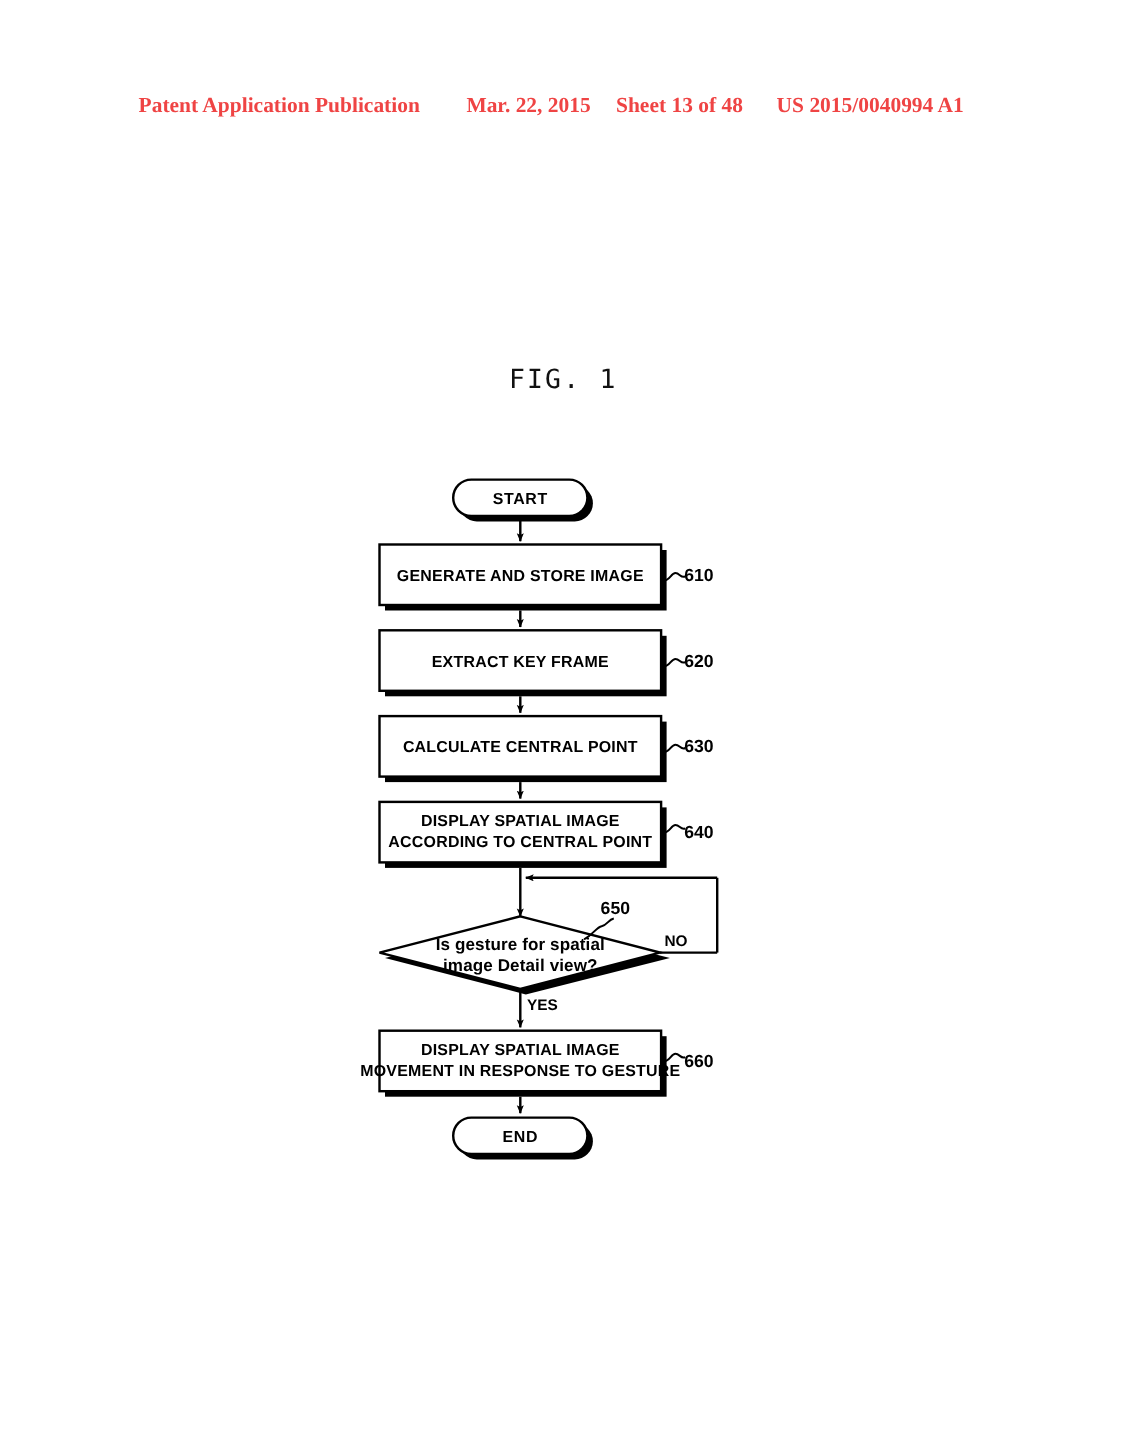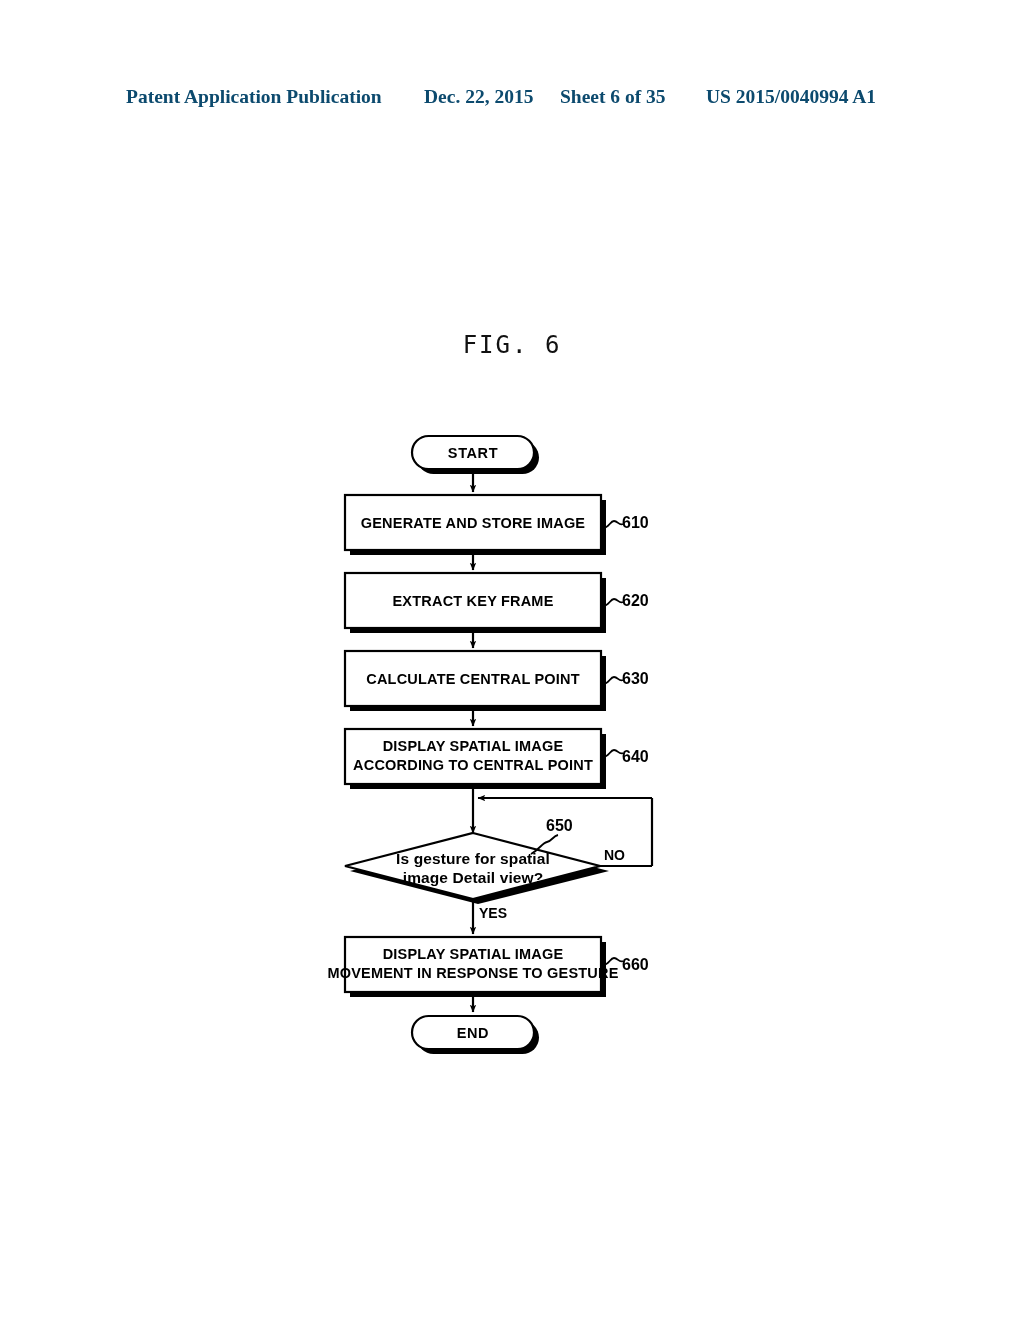--- a/index.html
+++ b/index.html
@@ -20,21 +20,21 @@
     position: absolute;
     top: 86px;
     left: 0;
     width: 1024px;
     height: 30px;
     display: flex;
     align-items: baseline;
     font-family: "Liberation Serif", "DejaVu Serif", serif;
     font-weight: bold;
     font-size: 19.5px;
-    color: #0c4a6e;
+    color: #ef4444;
     letter-spacing: 0px;
     white-space: nowrap;
   }
   #patent-header .hdr-pub {
     position: absolute;
     left: 126px;
   }
   #patent-header .hdr-date {
     position: absolute;
     left: 424px;
@@ -108,26 +108,26 @@
     font-size: 14px;
     fill: #000000;
     text-anchor: start;
   }
 </style>
 </head>
 <body>
 
 <div id="patent-header">
   <span class="hdr-pub">Patent Application Publication</span>
-  <span class="hdr-date">Dec. 22, 2015</span>
-  <span class="hdr-sheet">Sheet 6 of 35</span>
+  <span class="hdr-date">Mar. 22, 2015</span>
+  <span class="hdr-sheet">Sheet 13 of 48</span>
   <span class="hdr-docnum">US 2015/0040994 A1</span>
 </div>
 
-<div id="figure-title">FIG. 6</div>
+<div id="figure-title">FIG. 1</div>
 
 <div id="flowchart">
   <svg width="1024" height="1320" viewBox="0 0 1024 1320" xmlns="http://www.w3.org/2000/svg">
 
     <defs>
       <marker id="arrowhead" markerWidth="9" markerHeight="9" refX="7.2" refY="3.2" orient="auto" markerUnits="userSpaceOnUse">
         <path d="M0,0 L7.6,3.2 L0,6.4 L1.6,3.2 Z" fill="#000000"></path>
       </marker>
       <marker id="arrowhead-left" markerWidth="9" markerHeight="9" refX="7.2" refY="3.2" orient="auto" markerUnits="userSpaceOnUse">
         <path d="M0,0 L7.6,3.2 L0,6.4 L1.6,3.2 Z" fill="#000000"></path>

